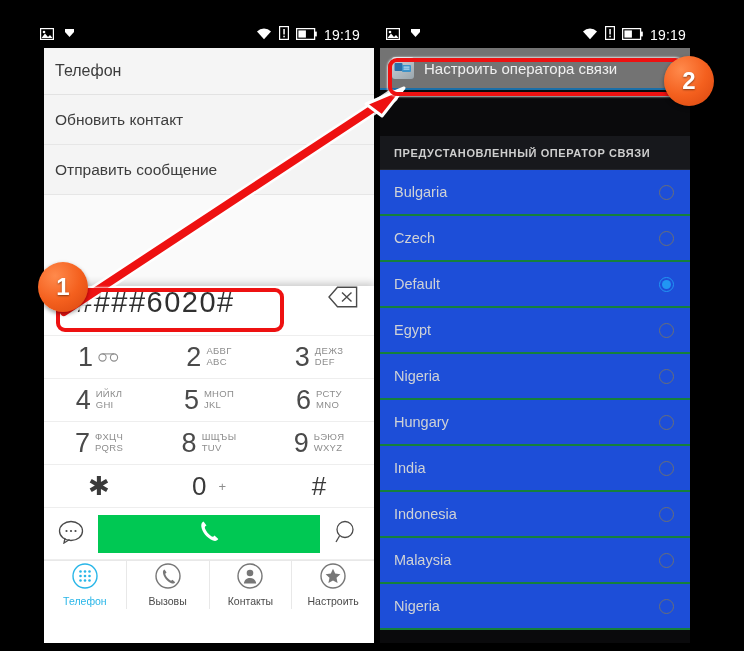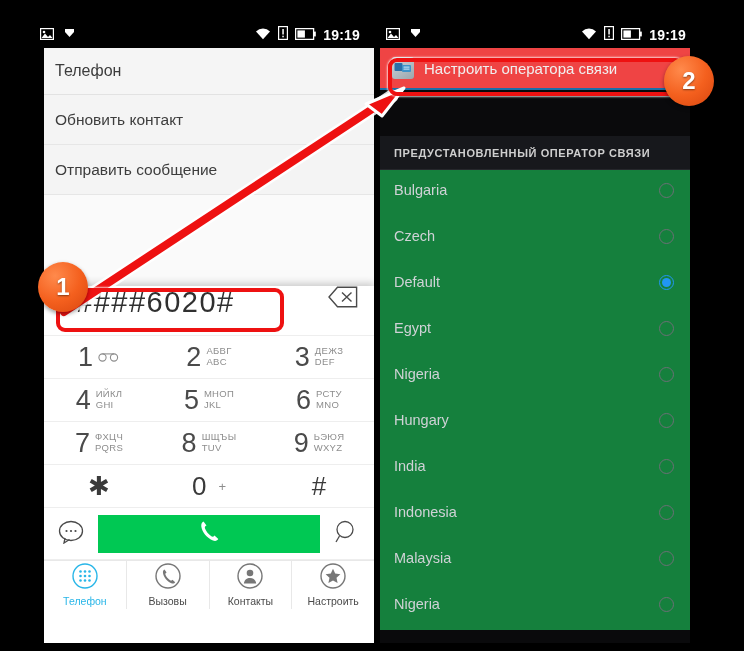--- a/index.html
+++ b/index.html
@@ -17,21 +17,21 @@
   #phone-left  { left: 34px;  width: 330px; }
   #phone-right { left: 380px; width: 310px; }
 
   
   .statusbar {
     position: absolute; top: 22px; left: 0; width: 100%;
     height: 26px; display: flex; align-items: center;
     color: #fff; background: #000;
   }
   .sb-left  { display: flex; align-items: center; gap: 9px; padding-left: 6px; }
-  .sb-right { margin-left: auto; display: flex; align-items: center; gap: 7px; padding-right: 4px; font-weight: bold; }
+  .sb-right { margin-left: auto; display: flex; align-items: center; gap: 7px; padding-right: 4px; }
   .sb-time { font-size: 14px; letter-spacing: .2px; color: #fff; }
   .ic { display: inline-block; }
 
   
   #left-body {
     position: absolute; top: 48px; left: 10px; width: 330px; height: 595px;
     background: #fafafa;
   }
   .app-title {
     height: 47px; display: flex; align-items: center;
@@ -96,38 +96,38 @@
   .tab-label { font-size: 10.5px; color: #4a4a4a; }
   .tab.active .tab-label { color: #29b6e8; }
 
   
   #right-body {
     position: absolute; top: 48px; left: 0; width: 310px; height: 595px;
     background: #0a0a0c;
   }
   .dark-header {
     height: 42px; display: flex; align-items: center; gap: 10px;
-    padding-left: 12px; background: #ef4444;
+    padding-left: 12px; background: #737373;
     border-bottom: 2px solid #1b6fa8;
   }
   .hdr-icon {
     width: 22px; height: 22px; border-radius: 3px;
     background: linear-gradient(145deg,#cfd6db,#9aa6ad);
     display: flex; align-items: center; justify-content: center;
   }
   .hdr-title { font-size: 15px; color: #f0f0f0; }
   .section-label {
     height: 34px; display: flex; align-items: center; padding-left: 14px;
     font-size: 11px; font-weight: bold; letter-spacing: .6px; color: #cfcfcf;
     background: #17181c; border-bottom: 1px solid #26272c; margin-top: 46px;
   }
   .op-row {
     height: 46px; display: flex; align-items: center;
-    padding: 0 16px 0 14px; background: #15803d;
-    border-bottom: 6px solid #15803d;
+    padding: 0 16px 0 14px; background: #1d4ed8;
+    border-bottom: 2px solid #15803d;
   }
   .op-name { flex: 1; font-size: 14.5px; color: #cfd2d6; }
   .radio {
     width: 15px; height: 15px; border-radius: 50%;
     border: 1.6px solid #6b6f75; background: transparent;
     display: flex; align-items: center; justify-content: center;
   }
   .radio.checked { border-color: #2196f3; }
   .radio.checked::after {
     content: ""; width: 9px; height: 9px; border-radius: 50%; background: #2196f3;

